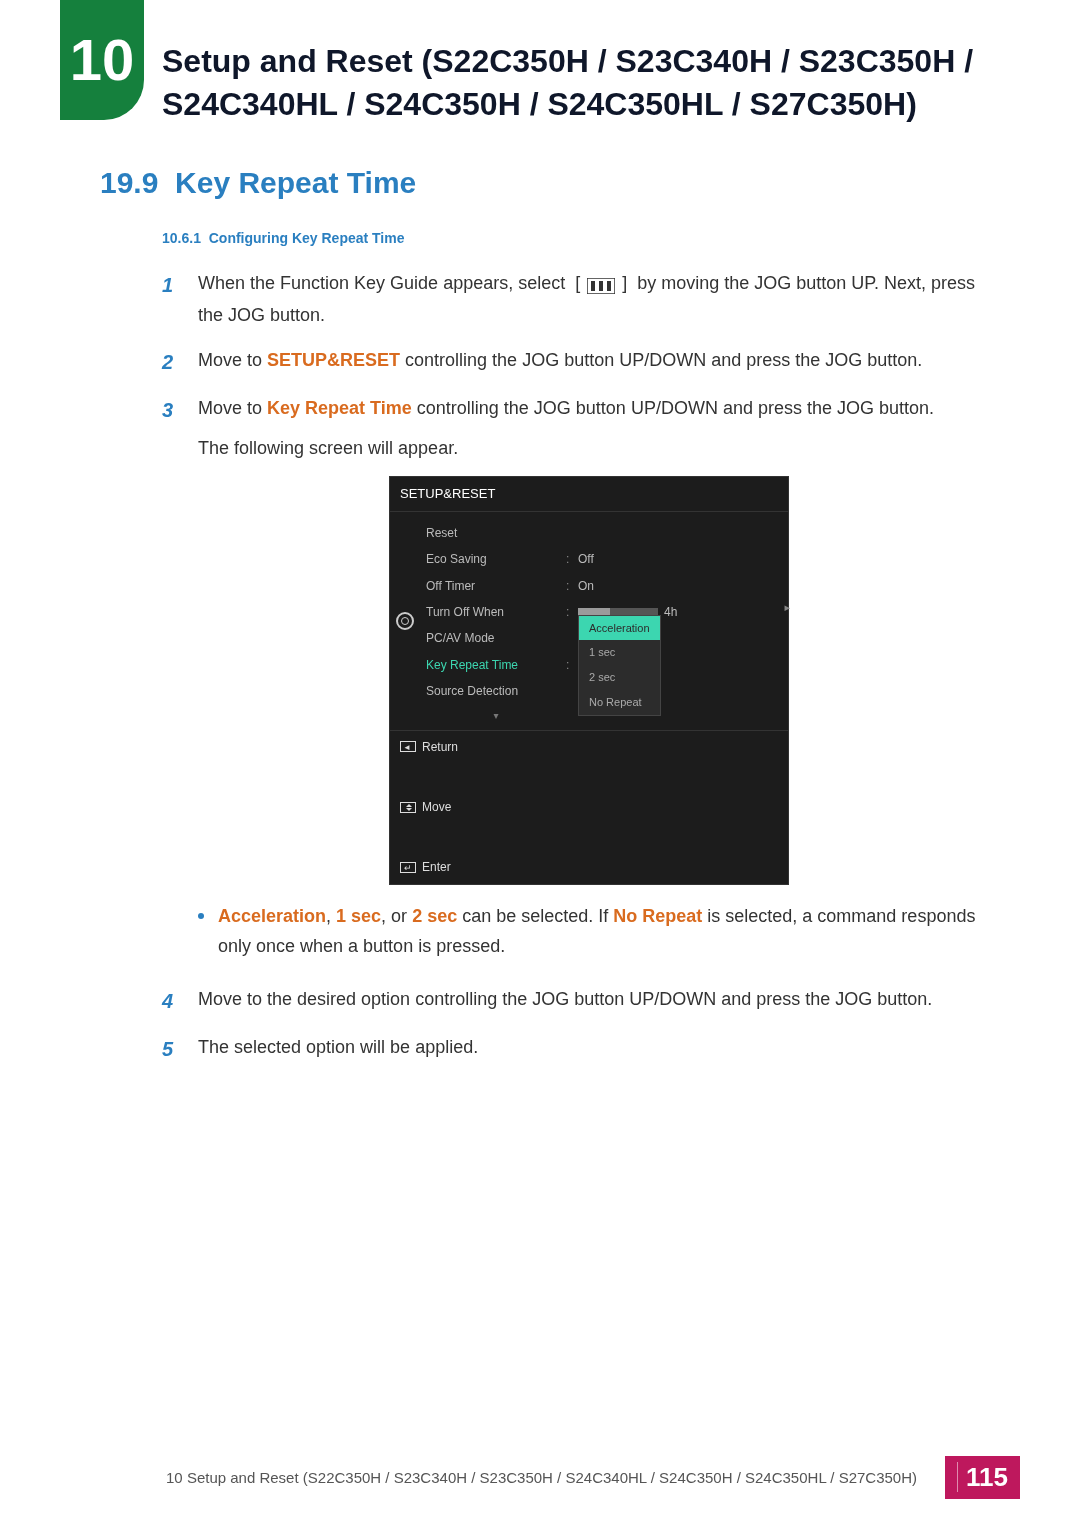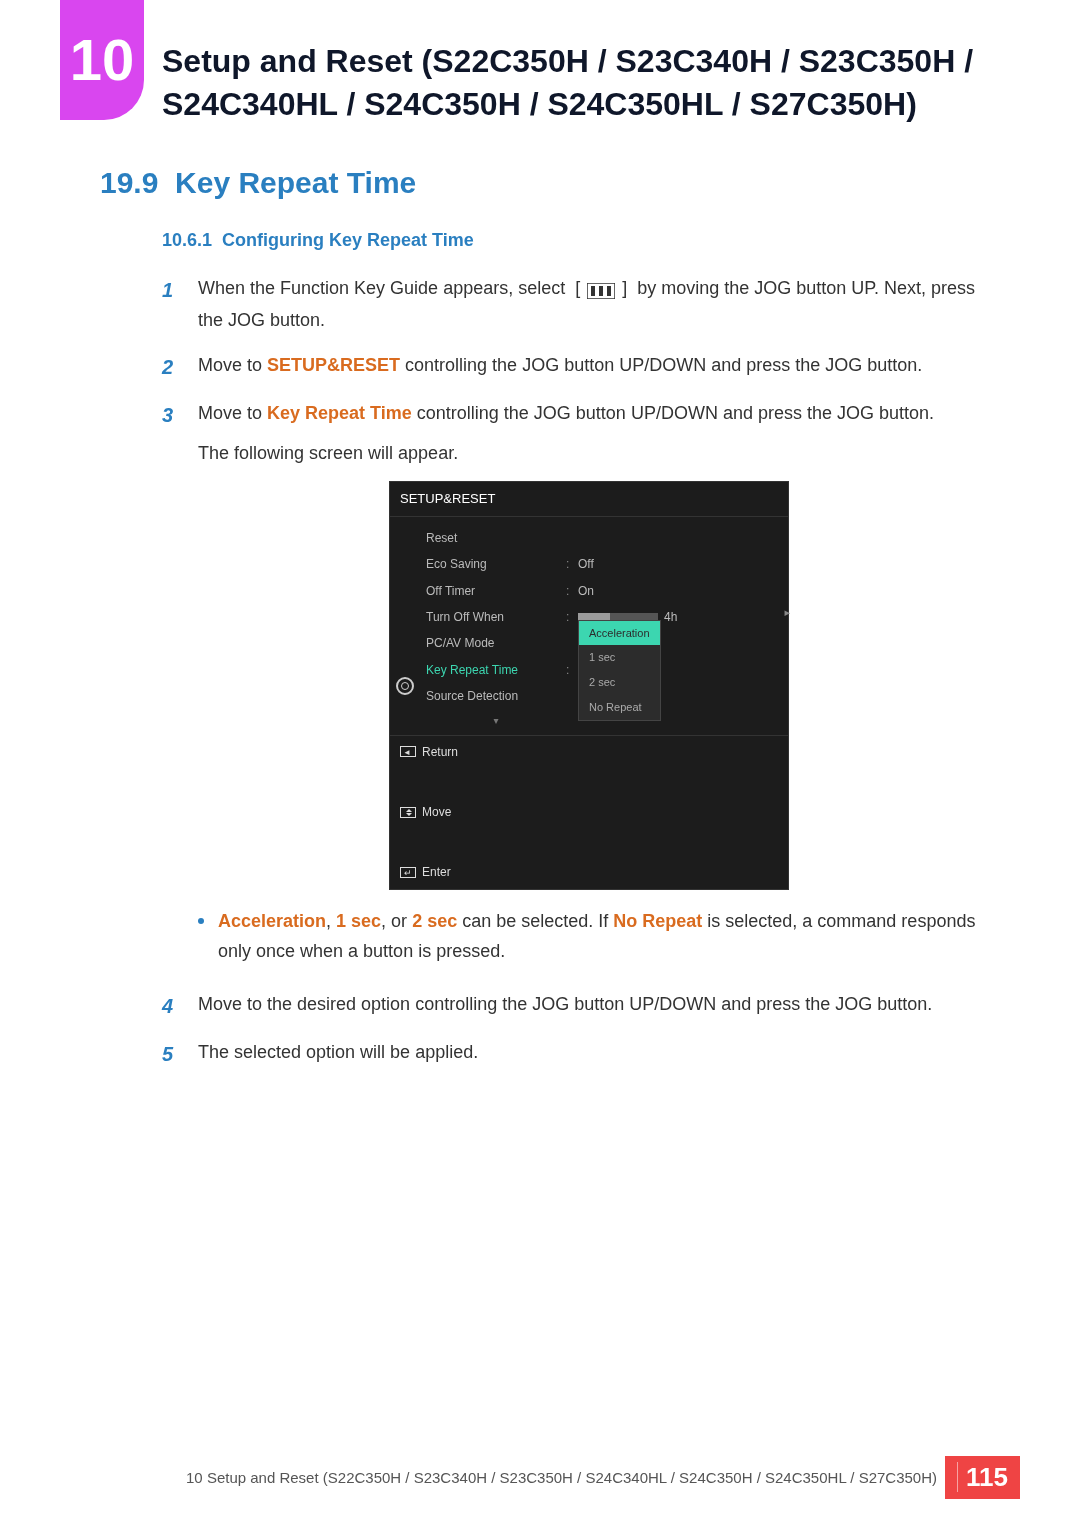--- a/index.html
+++ b/index.html
@@ -16,21 +16,21 @@
   }
   .chapter-header {
     display: flex;
     align-items: flex-start;
     gap: 18px;
     margin-bottom: 40px;
   }
   .chapter-badge {
     width: 84px;
     height: 120px;
-    background: #d946ef;
+    background: #15803d;
     border-bottom-right-radius: 40px;
     display: flex;
     align-items: center;
     justify-content: center;
     flex-shrink: 0;
     margin-top: -20px;
   }
   .chapter-num {
     color: #fff;
     font-size: 58px;
@@ -50,21 +50,21 @@
     font-weight: bold;
     margin: 30px 0 30px 40px;
   }
   .section-intro {
     font-size: 18px;
     margin: 0 0 35px 102px;
     color: #333;
   }
   .subsection-heading {
     color: #2a7fc0;
-    font-size: 18px;
+    font-size: 14px;
     font-weight: bold;
     margin: 0 0 22px 102px;
   }
   .steps {
     margin-left: 102px;
     margin-right: 40px;
   }
   .step {
     display: flex;
     gap: 18px;
@@ -98,21 +98,20 @@
     border: 1px solid #333;
   }
   .osd-title {
     padding: 6px 10px;
     color: #fff;
     font-size: 13px;
     border-bottom: 1px solid #333;
   }
   .osd-body {
     display: flex;
-    align-items: flex-end;
   }
   .osd-gear-col {
     width: 30px;
     display: flex;
     align-items: center;
     justify-content: center;
     padding: 40px 0;
   }
   .gear {
     width: 18px; height: 18px;
@@ -249,28 +248,28 @@
     flex-shrink: 0;
   }
   .footer {
     position: absolute;
     bottom: 28px;
     left: 0; right: 0;
     display: flex;
     justify-content: flex-end;
     align-items: center;
     padding: 0 60px;
-    gap: 8px;
+    gap: 28px;
   }
   .footer-text {
     font-size: 15px;
     color: #555;
   }
   .footer-page {
-    background: #ef4444;
+    background: #be185d;
     color: #fff;
     font-size: 26px;
     font-weight: bold;
     padding: 6px 12px;
   }
   .footer-page-inner { border-left: 1px solid rgba(255,255,255,.5); padding-left: 8px;}
 </style>
 </head>
 <body>
 

